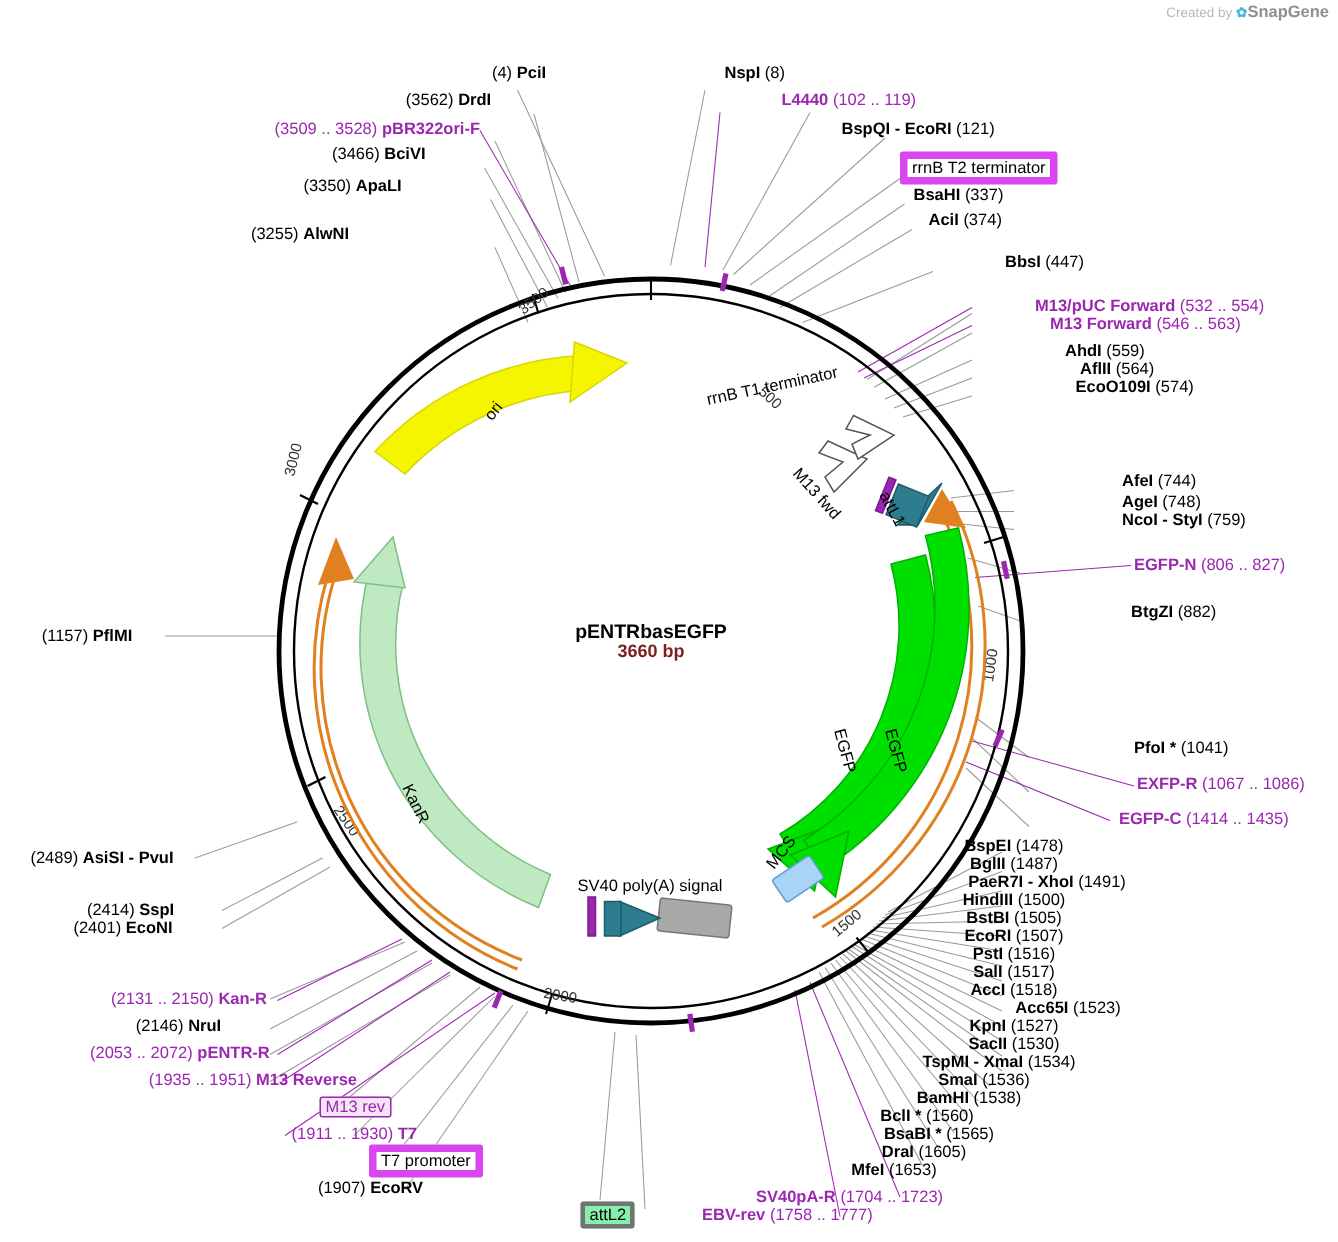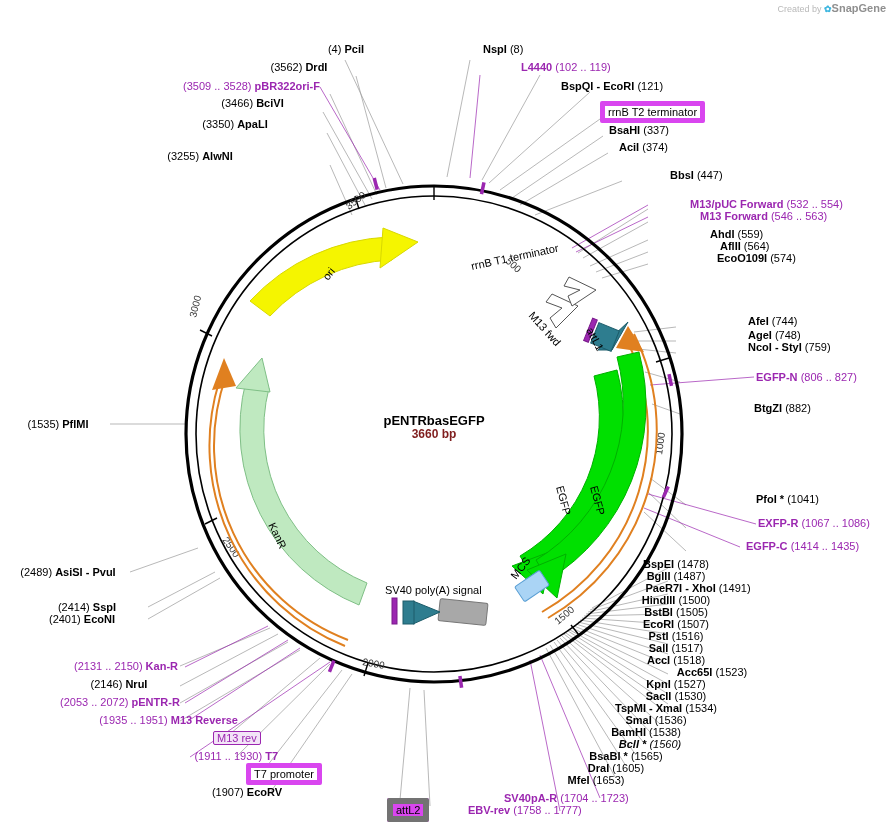--- a/index.html
+++ b/index.html
@@ -64,22 +64,22 @@
     border-radius: 2px;
   }
   .boxed-purple {
     border: 1px solid #9b27b0;
     background: #f3e4f7;
     padding: 0px 3px;
     border-radius: 2px;
     color: #9b27b0;
   }
   .boxed-green {
-    border: 6px solid #737373;
-    background: #d946ef;
+    border: 3px solid #737373;
+    background: #86efac;
     padding: 0px 3px;
     border-radius: 2px;
     color: #000;
   }
   .plasmid-name {
     position: absolute;
     text-align: center;
     font-size: 13px;
     font-weight: bold;
     color: #000;
@@ -486,21 +486,21 @@
     <span class="pos">(1534)</span>
   </div>
   <div class="lbl black rt" style="left:580px; top:714px; width:152px;">
     <b>SmaI</b>
     <span class="pos">(1536)</span>
   </div>
   <div class="lbl black rt" style="left:570px; top:726px; width:152px;">
     <b>BamHI</b>
     <span class="pos">(1538)</span>
   </div>
-  <div class="lbl black rt" style="left:574px; top:738px; width:152px;font-style:italic;">
+  <div class="lbl black rt" style="left:542px; top:738px; width:152px;">
     <b>BclI *</b>
     <span class="pos">(1560)</span>
   </div>
   <div class="lbl black rt" style="left:550px; top:750px; width:152px;">
     <b>BsaBI *</b>
     <span class="pos">(1565)</span>
   </div>
   <div class="lbl black rt" style="left:540px; top:762px; width:152px;">
     <b>DraI</b>
     <span class="pos">(1605)</span>
@@ -512,21 +512,21 @@
   <div class="lbl purple" style="left:504px; top:792px;">
     <b>SV40pA-R</b>
     <span class="pos">(1704 .. 1723)</span>
   </div>
   <div class="lbl purple" style="left:468px; top:804px;">
     <b>EBV-rev</b>
     <span class="pos">(1758 .. 1777)</span>
   </div>
 
   <div class="lbl black rt" style="left:10px; top:418px; width:96px;">
-    <span class="pos">(1535)</span>
+    <span class="pos">(1157)</span>
     <b>PflMI</b>
   </div>
   <div class="lbl black rt" style="left:10px; top:566px; width:116px;">
     <span class="pos">(2489)</span>
     <b>AsiSI  -  PvuI</b>
   </div>
   <div class="lbl black rt" style="left:30px; top:601px; width:114px;">
     <span class="pos">(2414)</span>
     <b>SspI</b>
   </div>

